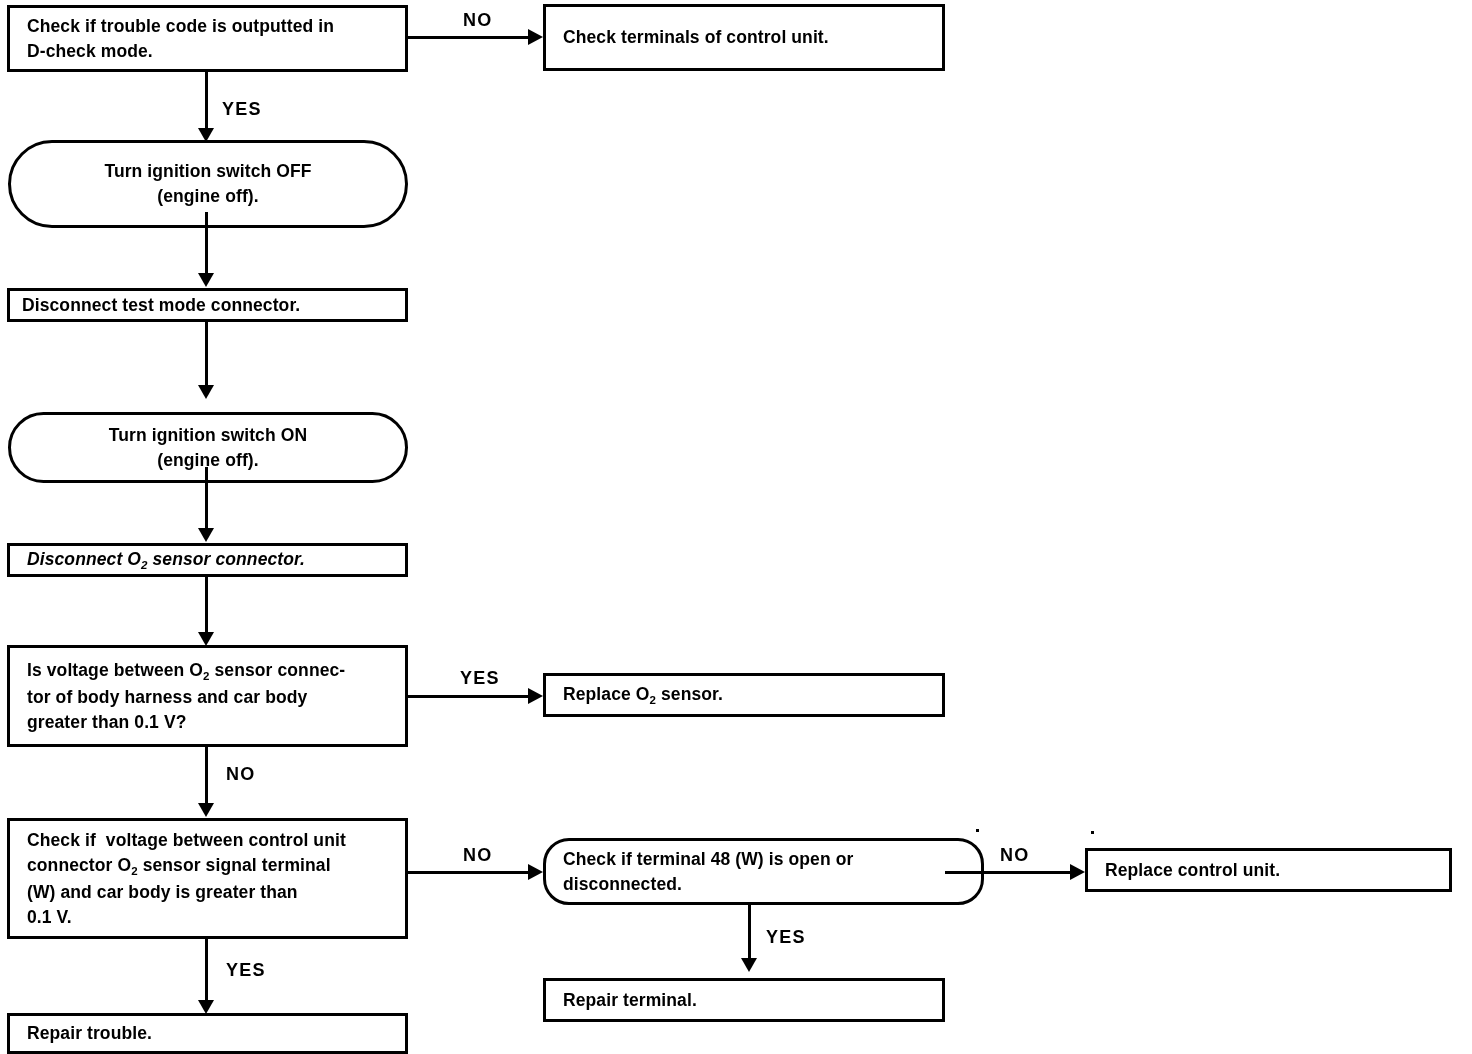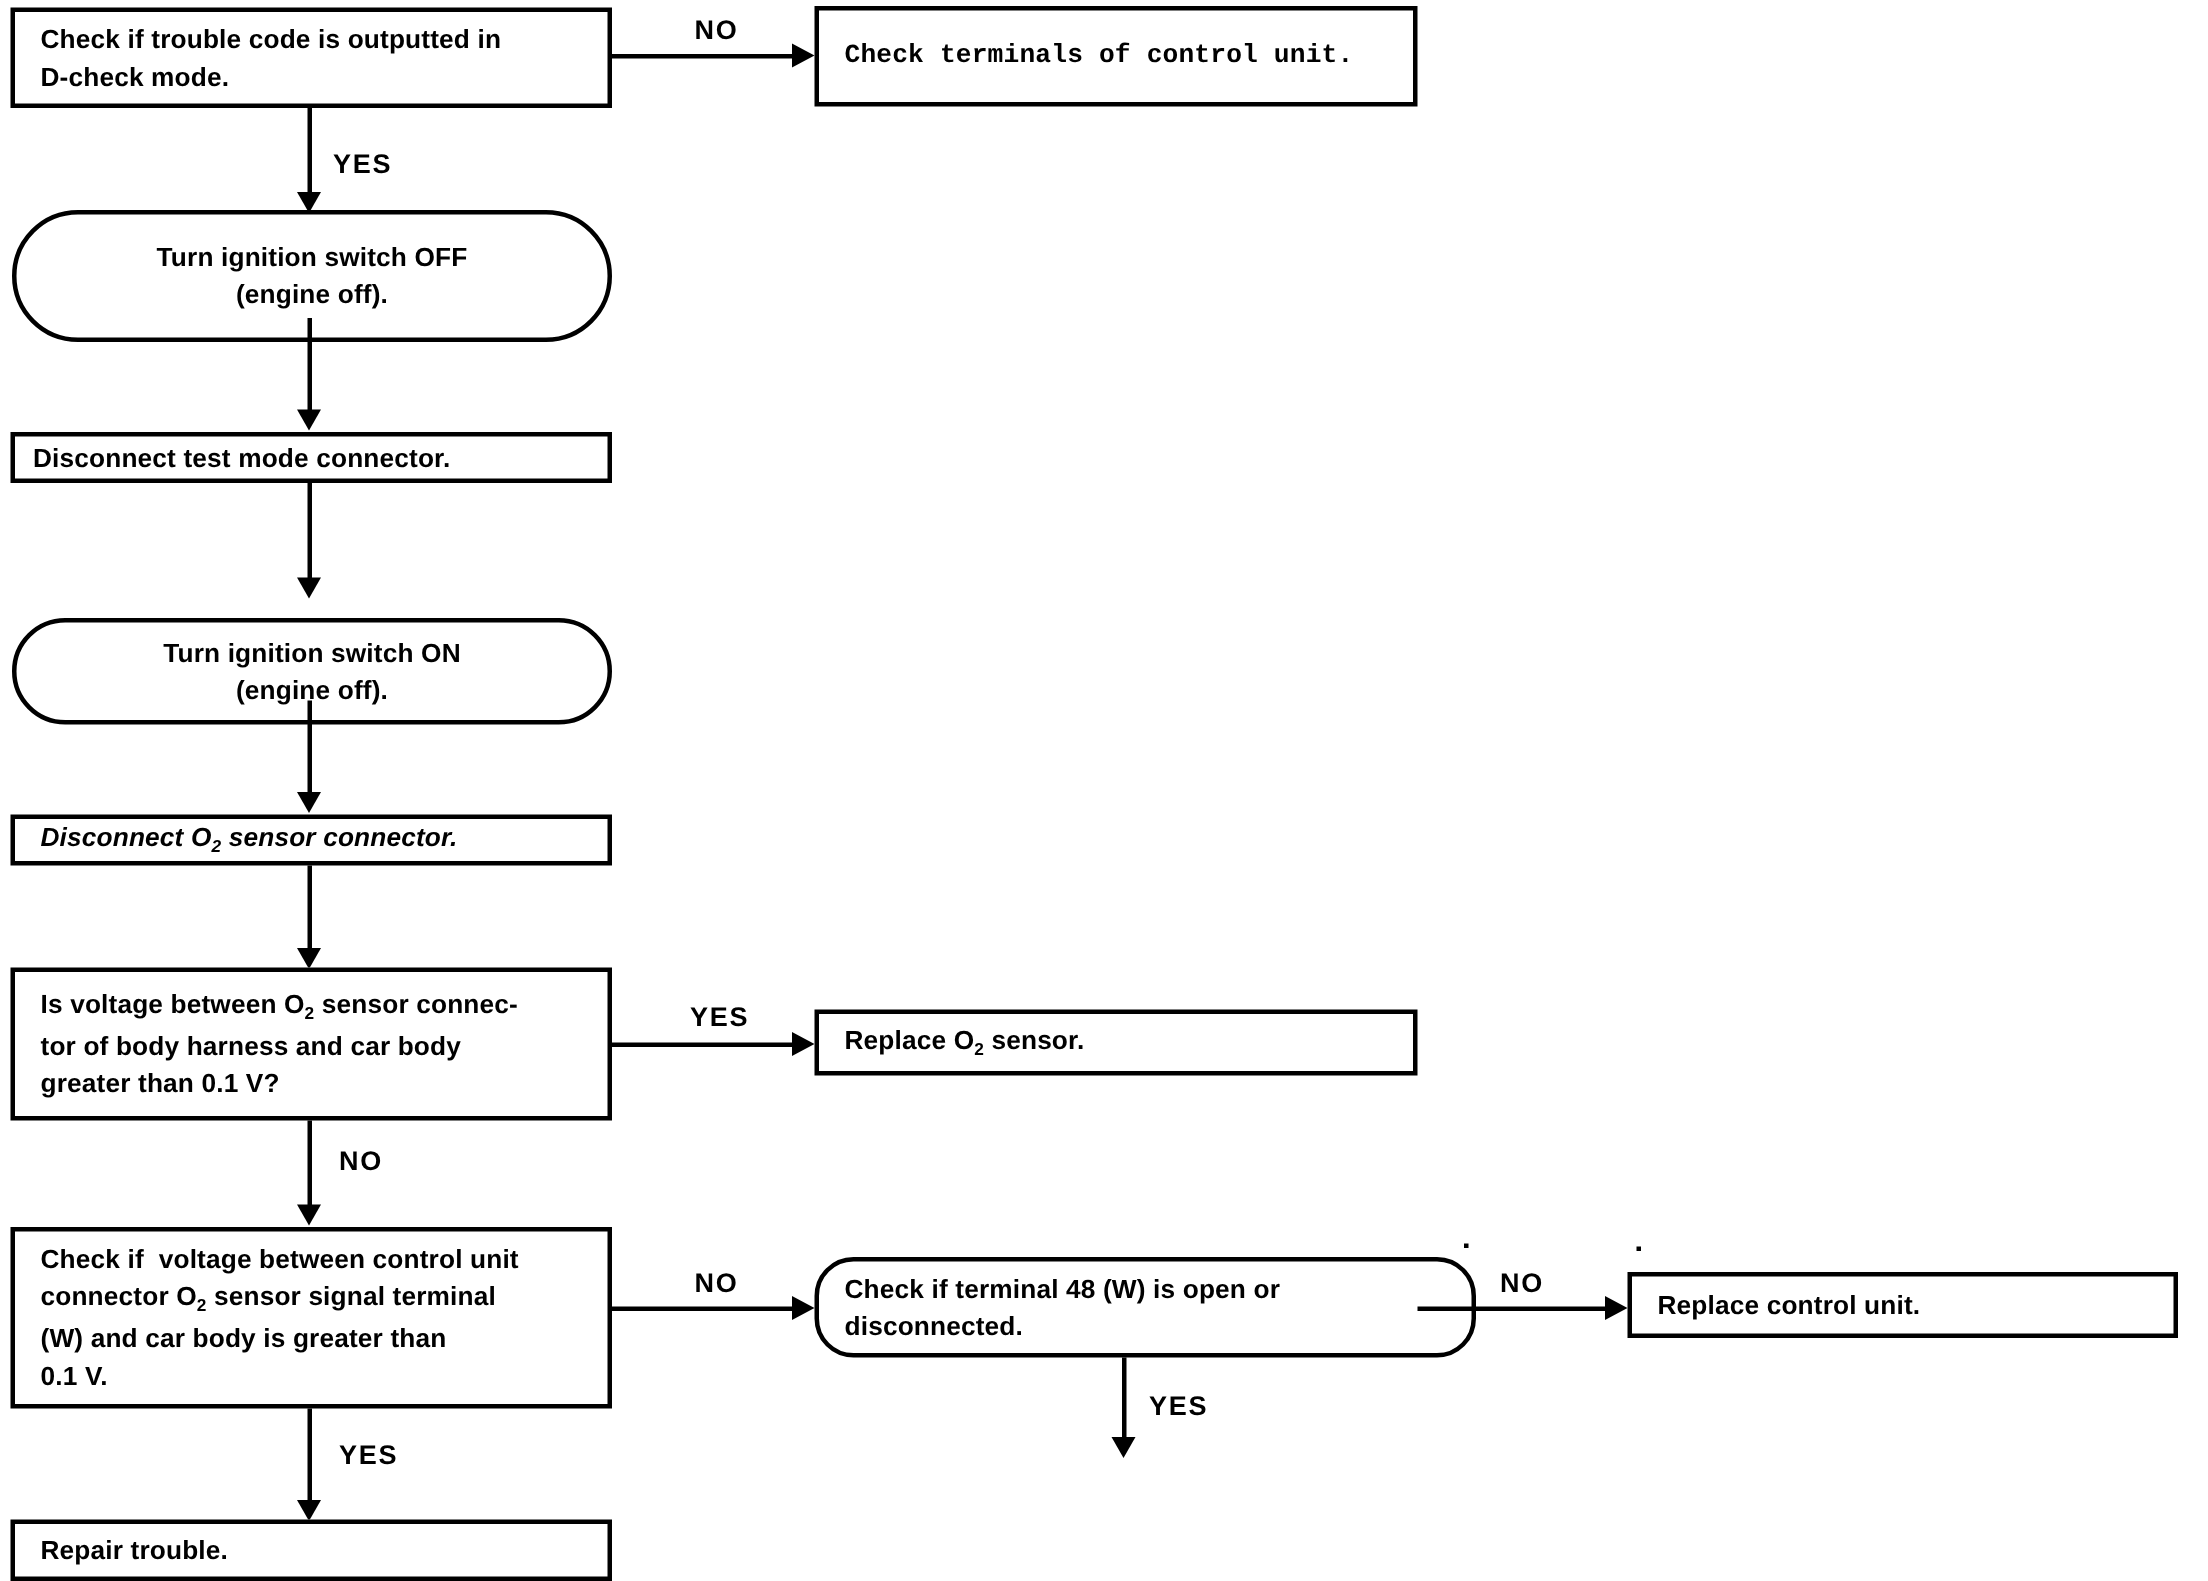--- a/index.html
+++ b/index.html
@@ -99,21 +99,21 @@
 </head>
 <body>
 
 <div id="canvas">
 
   <div class="node rect" style="left:7px; top:5px; width:401px; height:67px;">
     <span class="txt">Check if trouble code is outputted in</span>
     <span class="txt">D-check mode.</span>
   </div>
 
-  <div class="node rect" style="left:543px; top:4px; width:402px; height:67px;font-family:Liberation Mono, monospace;">
+  <div class="node rect" style="left:543px; top:4px; width:402px; height:67px;">
     <span class="txt">Check terminals of control unit.</span>
   </div>
 
   <div class="hline" style="left:408px; top:36px; width:120px;"></div>
   <div class="arrow-right" style="left:528px; top:29px;"></div>
   <div class="edge-label" style="left:463px; top:10px;">NO</div>
 
   <div class="vline" style="left:205px; top:72px; height:62px;"></div>
   <div class="arrow-down" style="left:198px; top:128px;"></div>
   <div class="edge-label" style="left:222px; top:99px;">YES</div>
@@ -187,20 +187,23 @@
   <div class="edge-label" style="left:1000px; top:845px;">NO</div>
 
   <div class="node rect" style="left:1085px; top:848px; width:367px; height:44px;">
     <span class="txt">Replace control unit.</span>
   </div>
 
   <div class="vline" style="left:748px; top:905px; height:58px;"></div>
   <div class="arrow-down" style="left:741px; top:958px;"></div>
   <div class="edge-label" style="left:766px; top:927px;">YES</div>
 
+  <div class="node rect" style="left:543px; top:978px; width:402px; height:44px;">
+    <span class="txt">Repair terminal.</span>
+  </div>
 
   <div class="vline" style="left:205px; top:939px; height:68px;"></div>
   <div class="arrow-down" style="left:198px; top:1000px;"></div>
   <div class="edge-label" style="left:226px; top:960px;">YES</div>
 
   <div class="node rect" style="left:7px; top:1013px; width:401px; height:41px;">
     <span class="txt">Repair trouble.</span>
   </div>
 
   <div class="speck" style="left:976px; top:829px;"></div>

